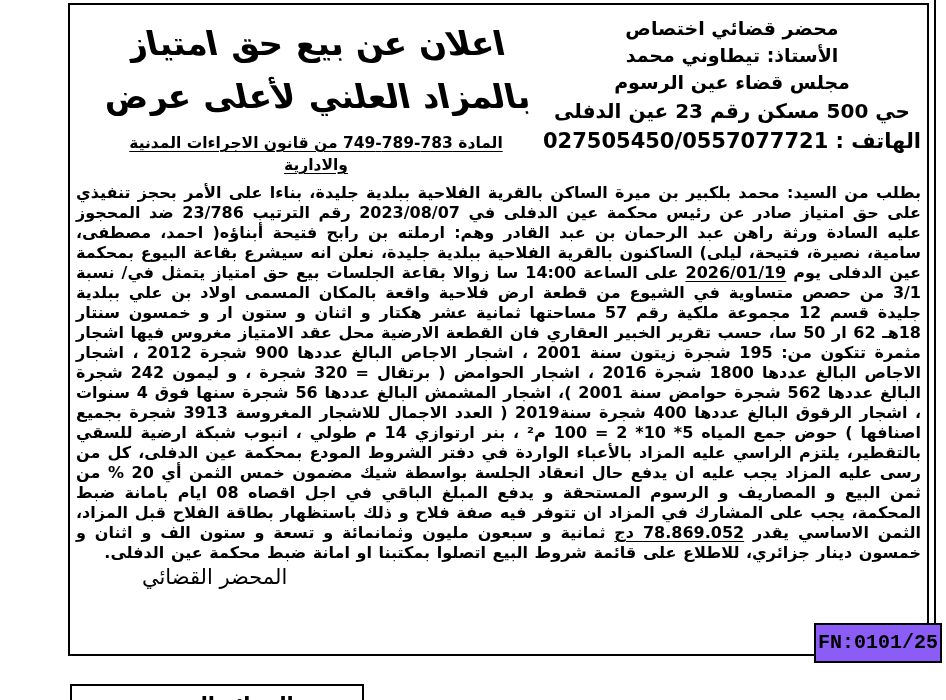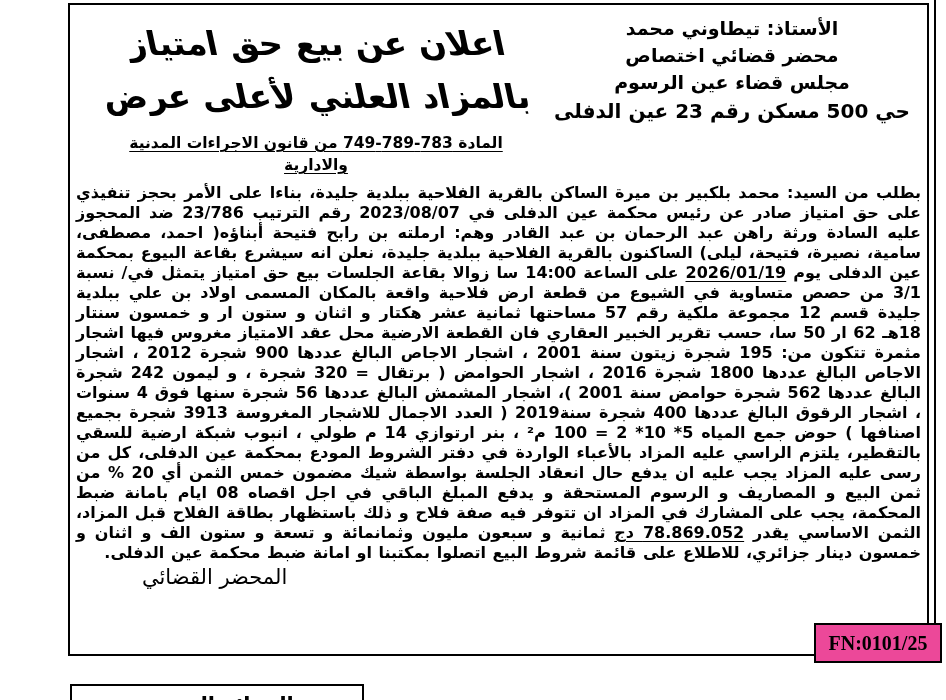--- a/index.html
+++ b/index.html
@@ -50,45 +50,46 @@
   
   .date-box {
     position:absolute; left:70px; top:636px; width:290px; height:37px;
     border:2px solid #000; background:#fff; box-sizing:content-box;
     direction:rtl; text-align:center; font-weight:bold; font-size:21px; line-height:37px;
     font-family:"DejaVu Serif","DejaVu Sans",serif;
     margin-top:48px;
   }
   .fn-box {
     position:absolute; left:814px; top:623px; width:124px; height:36px;
-    border:2px solid #000; background:#ec4899;
+    border:2px solid #000; background:#8b5cf6;
     text-align:center; font-weight:bold; font-size:20px; line-height:36px;
-    font-family:Liberation Serif, serif;
+    font-family:Liberation Mono, monospace;
   }
 </style>
 </head>
 <body>
 
 <div class="page">
 
   <div class="edge-line"></div>
 
   <div class="main-box">
 
     <div class="title-block">
       <div class="title-line">اعلان عن بيع حق امتياز</div>
       <div class="title-line">بالمزاد العلني لأعلى عرض</div>
       <div class="law-ref">المادة 783-789-749 من قانون الاجراءات المدنية والادارية</div>
     </div>
 
     <div class="officer-block">
+      <div class="officer-l">محضر قضائي اختصاص</div>
       <div class="officer-l">الأستاذ: تيطاوني محمد</div>
-      <div class="officer-l">محضر قضائي اختصاص</div>
       <div class="officer-l">مجلس قضاء عين الرسوم</div>
       <div class="officer-lg">حي 500 مسكن رقم 23 عين الدفلى</div>
+      <div class="officer-xl">الهاتف : 027505450/0557077721</div>
     </div>
 
     <div class="body-text" dir="rtl"><span>بطلب من السيد: محمد بلكبير بن ميرة الساكن بالقرية الفلاحية ببلدية جليدة، بناءا على الأمر بحجز تنفيذي على حق امتياز صادر عن رئيس محكمة عين الدفلى في 2023/08/07 رقم الترتيب 23/786 ضد المحجوز عليه السادة ورثة راهن عبد الرحمان بن عبد القادر وهم: ارملته بن رابح فتيحة أبناؤه( احمد، مصطفى، سامية، نصيرة، فتيحة، ليلى) الساكنون بالقرية الفلاحية ببلدية جليدة، نعلن انه سيشرع بقاعة البيوع بمحكمة عين الدفلى يوم </span><span class="u">2026/01/19</span><span> على الساعة 14:00 سا زوالا بقاعة الجلسات بيع حق امتياز يتمثل في/ نسبة 3/1 من حصص متساوية في الشيوع من قطعة ارض فلاحية واقعة بالمكان المسمى اولاد بن علي ببلدية جليدة قسم 12 مجموعة ملكية رقم 57 مساحتها ثمانية عشر هكتار و اثنان و ستون ار و خمسون سنتار 18هـ 62 ار 50 سا، حسب تقرير الخبير العقاري فان القطعة الارضية محل عقد الامتياز مغروس فيها اشجار مثمرة تتكون من: 195 شجرة زيتون سنة 2001 ، اشجار الاجاص البالغ عددها 900 شجرة 2012 ، اشجار الاجاص البالغ عددها 1800 شجرة 2016 ، اشجار الحوامض ( برتقال = 320 شجرة ، و ليمون 242 شجرة البالغ عددها 562 شجرة حوامض سنة 2001 )، اشجار المشمش البالغ عددها 56 شجرة سنها فوق 4 سنوات ، اشجار الرقوق البالغ عددها 400 شجرة سنة2019 ( العدد الاجمال للاشجار المغروسة 3913 شجرة بجميع اصنافها ) حوض جمع المياه 5* 10* 2 = 100 م² ، بنر ارتوازي 14 م طولي ، انبوب شبكة ارضية للسقي بالتقطير، يلتزم الراسي عليه المزاد بالأعباء الواردة في دفتر الشروط المودع بمحكمة عين الدفلى، كل من رسى عليه المزاد يجب عليه ان يدفع حال انعقاد الجلسة بواسطة شيك مضمون خمس الثمن أي 20 % من ثمن البيع و المصاريف و الرسوم المستحقة و يدفع المبلغ الباقي في اجل اقصاه 08 ايام بامانة ضبط المحكمة، يجب على المشارك في المزاد ان تتوفر فيه صفة فلاح و ذلك باستظهار بطاقة الفلاح قبل المزاد، الثمن الاساسي يقدر </span><span class="u">78.869.052 دج</span><span> ثمانية و سبعون مليون وثمانمائة و تسعة و ستون الف و اثنان و خمسون دينار جزائري، للاطلاع على قائمة شروط البيع اتصلوا بمكتبنا او امانة ضبط محكمة عين الدفلى.</span></div>
 
     <div class="signature">المحضر القضائي</div>
   </div>
 
   <div class="date-box">الجزائر الجديدة 2025/12/22</div>
 
   <div class="fn-box">FN:0101/25</div>

